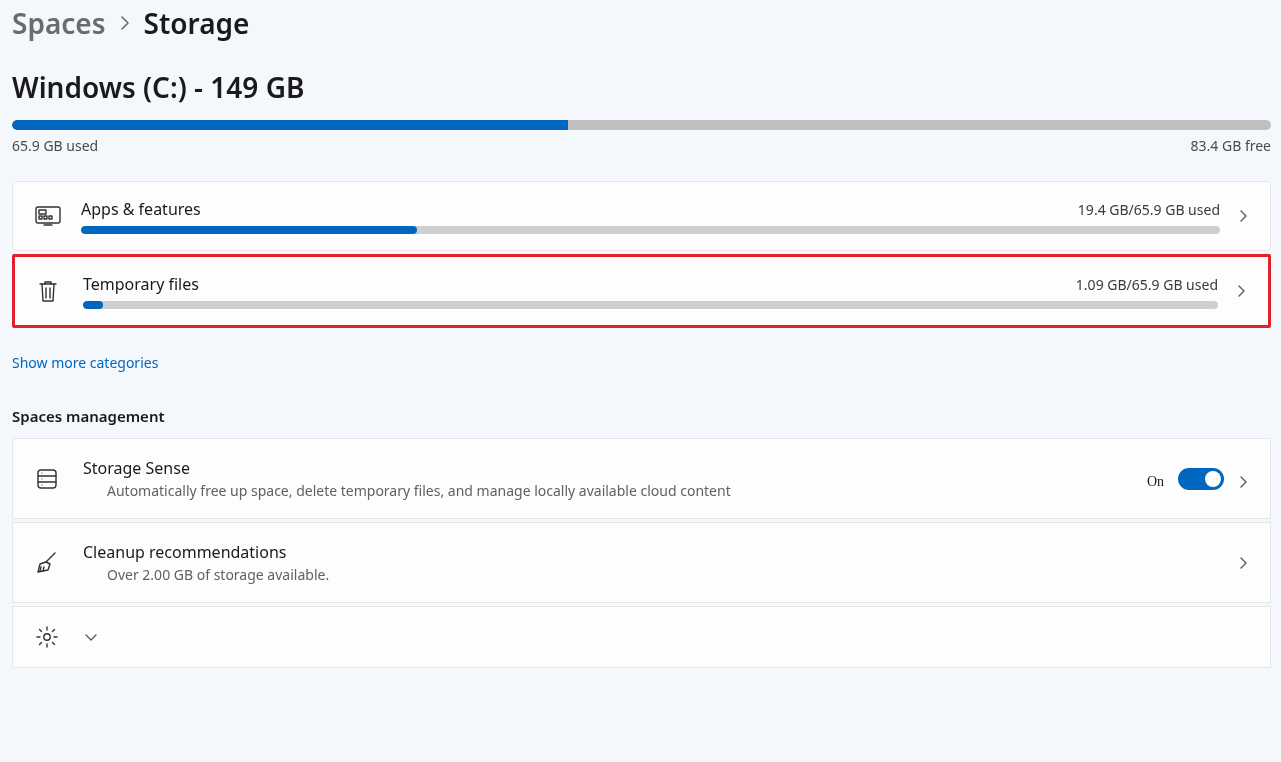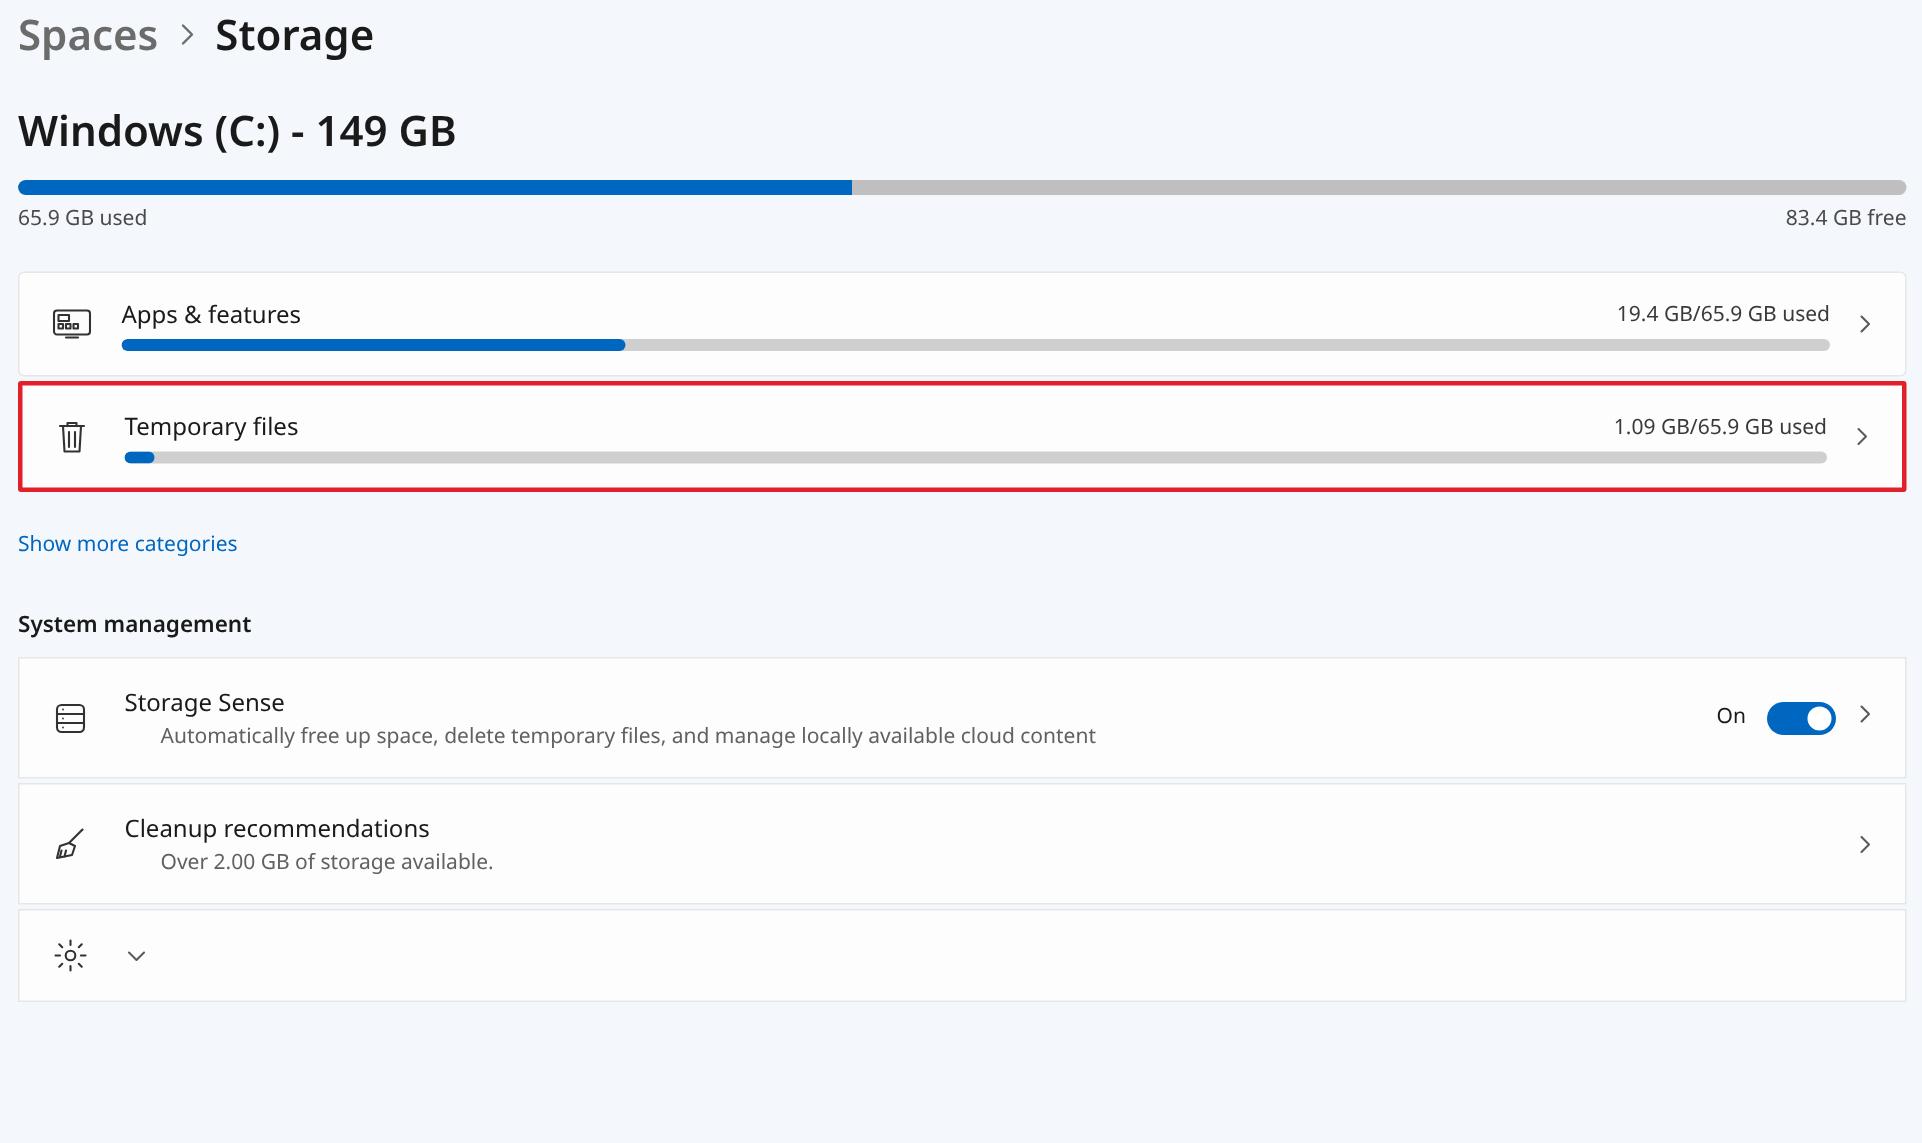--- a/index.html
+++ b/index.html
@@ -134,22 +134,23 @@
     display: flex;
     align-items: center;
     justify-content: flex-start;
     flex-shrink: 0;
   }
   .mgmt-card .body { flex: 1; }
   .mgmt-card .title { font-size: 16px; color: #1a1a1a; margin-bottom: 2px; }
   .mgmt-card .sub { font-size: 14px; color: #616161; margin-left: 24px; }
   .mgmt-card .trail {
     display: flex;
-    align-items: flex-start;
+    align-items: flex-end;
     gap: 14px;
+    font-family: Liberation Serif, serif;
   }
   .mgmt-card .trail .state-text { font-size: 14px; }
   .toggle {
     width: 46px;
     height: 22px;
     background: #0067c0;
     border-radius: 11px;
     position: relative;
     cursor: pointer;
   }
@@ -242,21 +243,21 @@
           <path d="M3 3 L8 8 L3 13" stroke="#5a5a5a" stroke-width="1.4" fill="none" stroke-linecap="round" stroke-linejoin="round"></path>
         </svg>
       </div>
     </div>
   </div>
 
 
 <a class="show-more">Show more categories</a>
 
 
-<div class="section-header">System management</div>
+<div class="section-header">Spaces management</div>
 <div id="mgmt-list">
     <div class="mgmt-card">
       <div class="icon-slot">
         <svg width="24" height="24" viewBox="0 0 24 24">
           <rect x="3" y="3" width="18" height="18" rx="3" stroke="#323232" stroke-width="1.4" fill="none" stroke-linecap="round" stroke-linejoin="round"></rect>
           <line x1="3" y1="9" x2="21" y2="9" stroke="#323232" stroke-width="1.4" fill="none" stroke-linecap="round" stroke-linejoin="round"></line>
           <line x1="3" y1="15" x2="21" y2="15" stroke="#323232" stroke-width="1.4" fill="none" stroke-linecap="round" stroke-linejoin="round"></line>
           <circle cx="7" cy="6" r="0.6" fill="#323232"></circle>
           <circle cx="7" cy="12" r="0.6" fill="#323232"></circle>
           <circle cx="7" cy="18" r="0.6" fill="#323232"></circle>

